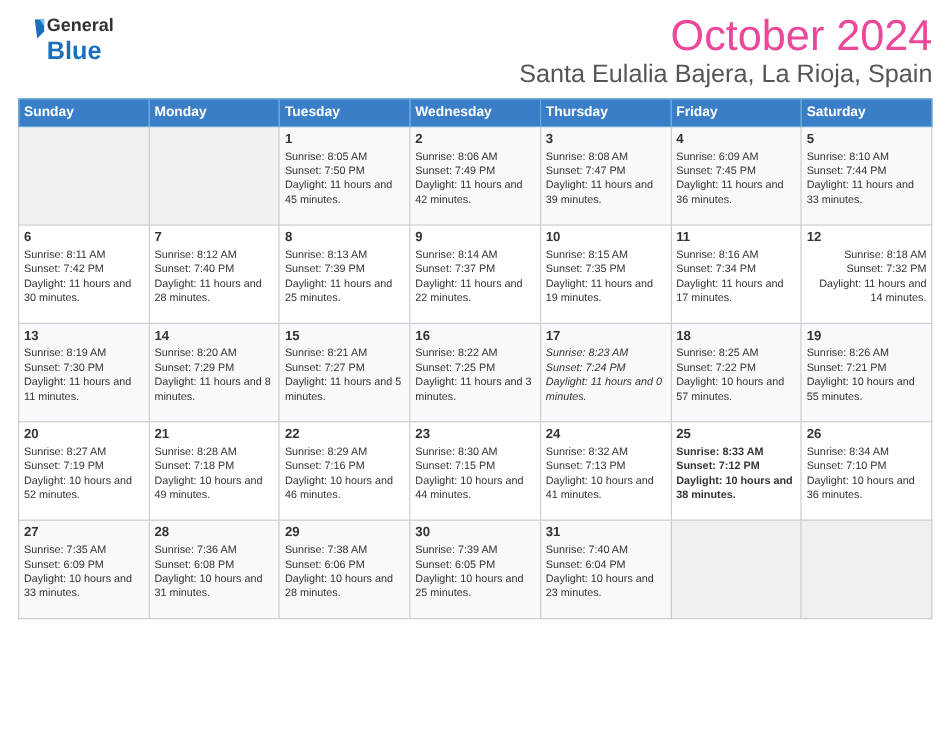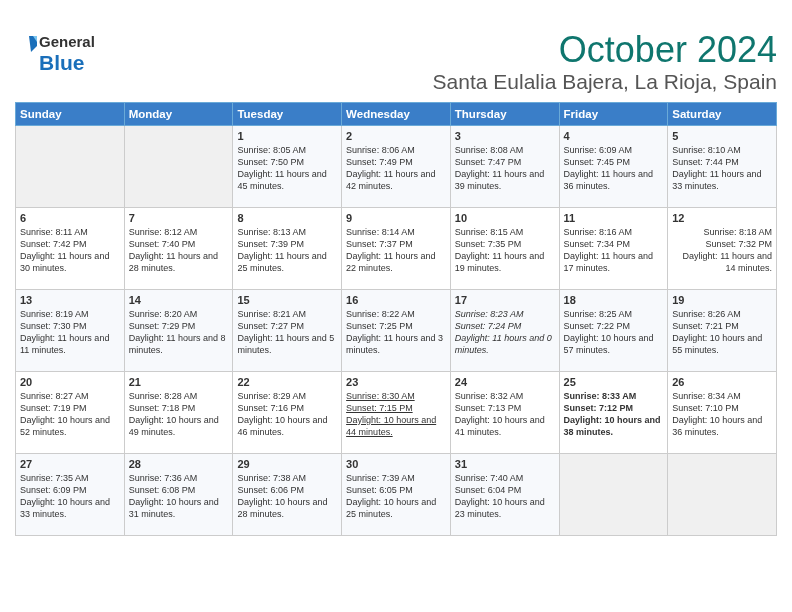--- a/index.html
+++ b/index.html
@@ -6,40 +6,39 @@
     body {
       font-family: Arial, sans-serif;
       background: #fff;
       width: 792px;
       height: 612px;
       overflow: hidden;
     }
     .container {
       width: 792px;
       padding: 10px 15px 10px 15px;
-      margin-top: 20px;
     }
     .header-row {
       display: flex;
       align-items: flex-start;
       justify-content: space-between;
       margin-bottom: 8px;
     }
     .logo {
       display: flex;
       align-items: center;
       margin-top: 4px;
     }
     .title-block {
       text-align: right;
     }
     .month-title {
       font-size: 36px;
       font-weight: normal;
-      color: #0f766e;
+      color: #ec4899;
       line-height: 1.1;
     }
     .location-title {
       font-size: 21px;
       color: #555;
     }
     table {
       width: 100%;
       border-collapse: collapse;
       table-layout: fixed;
@@ -257,21 +256,21 @@
 Daylight: 10 hours and 49 minutes.</div>
           </td>
           <td>
             <span class="day-number">22</span>
             <div class="cell-content" style="white-space: pre-line;">Sunrise: 8:29 AM
 Sunset: 7:16 PM
 Daylight: 10 hours and 46 minutes.</div>
           </td>
           <td>
             <span class="day-number">23</span>
-            <div class="cell-content" style="white-space: pre-line; text-decoration: underline;">Sunrise: 8:30 AM
+            <div class="cell-content" style="white-space: pre-line;">Sunrise: 8:30 AM
 Sunset: 7:15 PM
 Daylight: 10 hours and 44 minutes.</div>
           </td>
           <td>
             <span class="day-number">24</span>
             <div class="cell-content" style="white-space: pre-line;">Sunrise: 8:32 AM
 Sunset: 7:13 PM
 Daylight: 10 hours and 41 minutes.</div>
           </td>
           <td>

